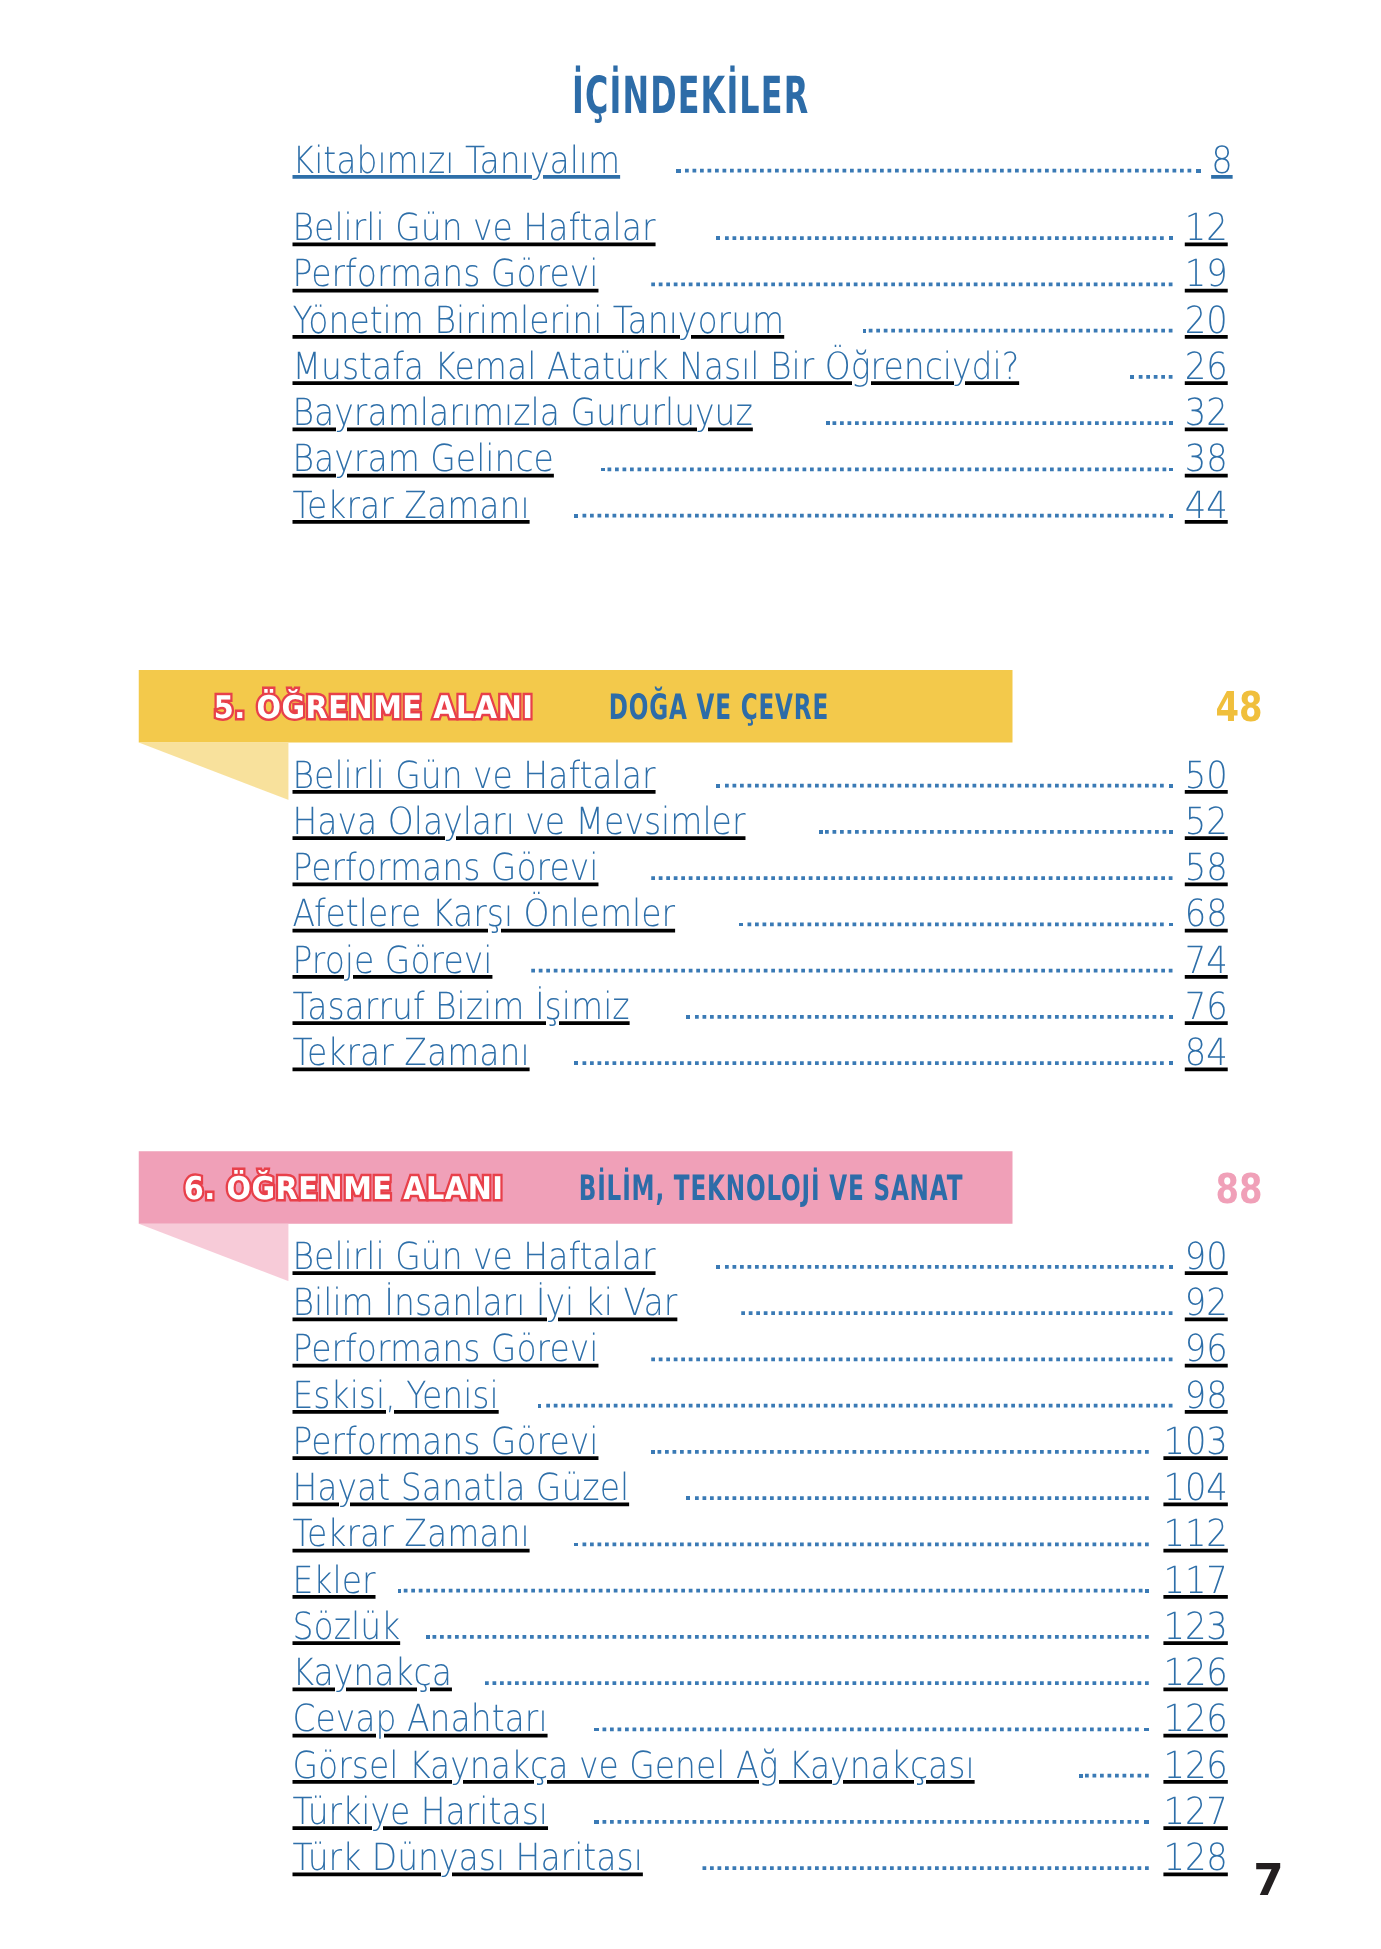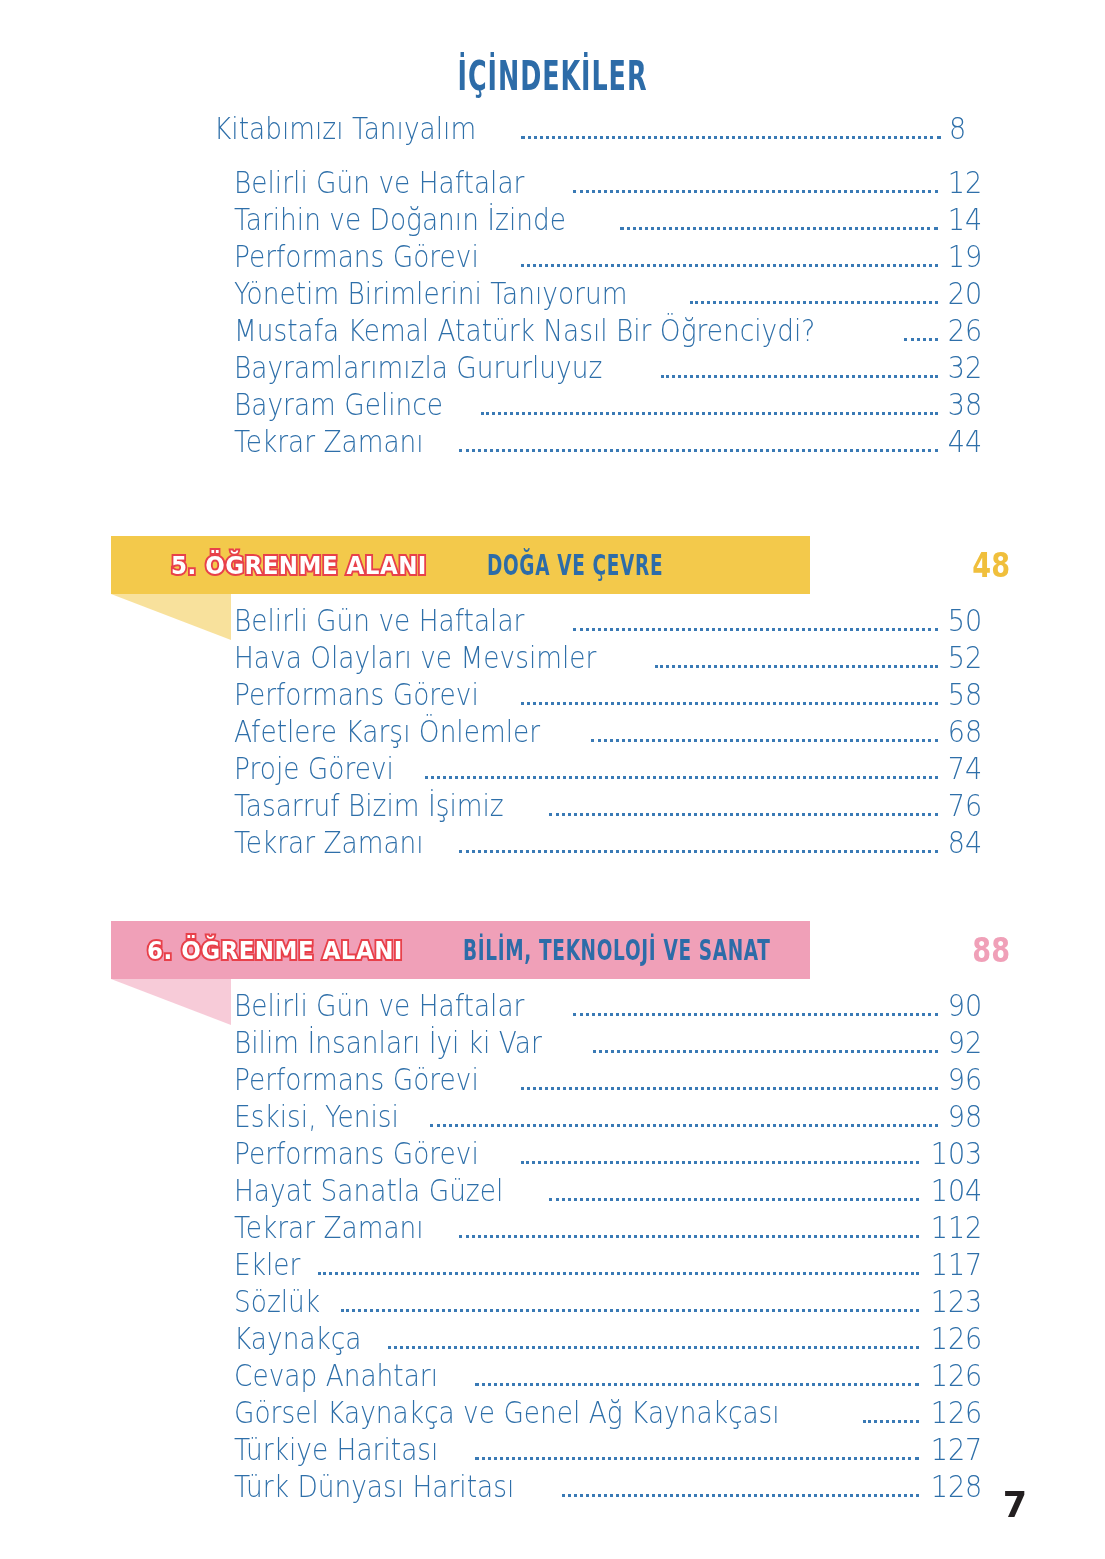--- a/index.html
+++ b/index.html
@@ -65,23 +65,24 @@
   .entry .epage {
     flex: 0 0 auto;
     text-align: right;
     transform: scaleX(0.9);
     transform-origin: right center;
   }
 
   
   .top-entry {
     position: absolute;
-    left: 214px;
+    left: 234px;
     top: 110px;
     width: 752px;
+    text-decoration: underline;
   }
 
   
   .section { position: absolute; left: 0; width: 1105px; }
 
   .banner-wrap { position: relative; height: 62px; }
 
   .banner {
     position: absolute;
     left: 111px;
@@ -137,20 +138,21 @@
     font-family: "DejaVu Sans", sans-serif;
     font-weight: bold;
     font-size: 33px;
     transform: scaleX(0.82);
     transform-origin: right center;
   }
 
   .entries {
     position: relative;
     padding-top: 4px;
+    text-decoration: underline;
   }
   .entries .entry {
     margin-left: 234px;
     width: 748px;
   }
 
   
   .folio {
     position: absolute;
     right: 78px;
@@ -174,25 +176,20 @@
     <span class="epage">8</span>
   </div>
 
   <div id="sections-host">
       <div class="section" style="top: 160px;">
         <div class="entries">
           <div class="entry">
             <span class="etitle">Belirli Gün ve Haftalar</span>
             <span class="leader"></span>
             <span class="epage">12</span>
-          </div>
-          <div class="entry">
-            <span class="etitle">Tarihin ve Doğanın İzinde</span>
-            <span class="leader"></span>
-            <span class="epage">14</span>
           </div>
           <div class="entry">
             <span class="etitle">Performans Görevi</span>
             <span class="leader"></span>
             <span class="epage">19</span>
           </div>
           <div class="entry">
             <span class="etitle">Yönetim Birimlerini Tanıyorum</span>
             <span class="leader"></span>
             <span class="epage">20</span>

